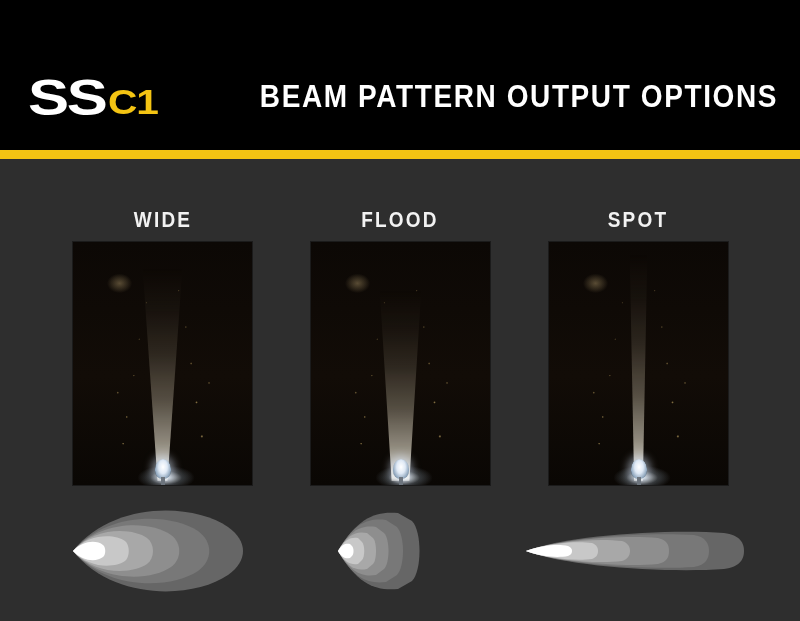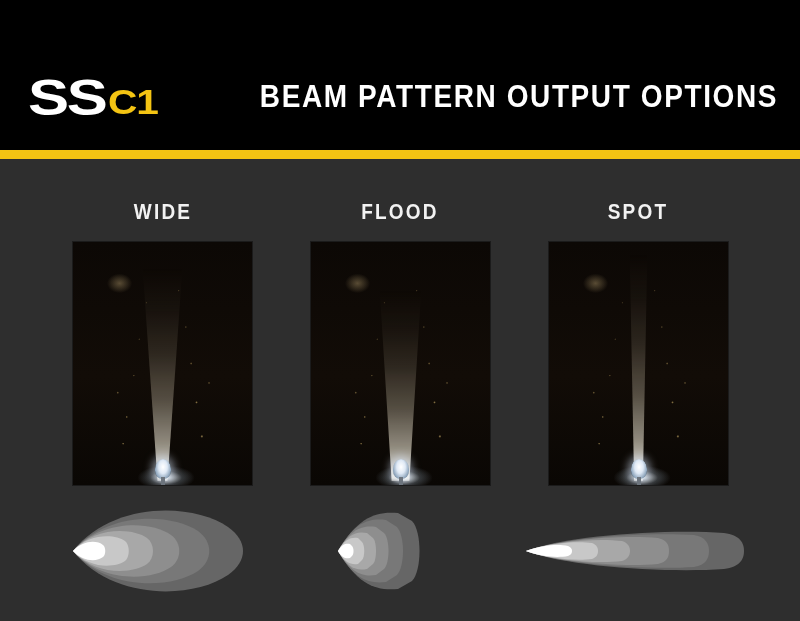--- a/index.html
+++ b/index.html
@@ -79,21 +79,21 @@
     top: 150px;
     width: 800px;
     height: 9px;
     background: #f4c413;
   }
 
   
   .labels {
     position: absolute;
     left: 0;
-    top: 200px;
+    top: 208px;
     width: 800px;
     height: 26px;
   }
   .col-label {
     position: absolute;
     top: 0;
     width: 240px;
     text-align: center;
     font-family: "Liberation Sans", sans-serif;
     font-size: 19px;

